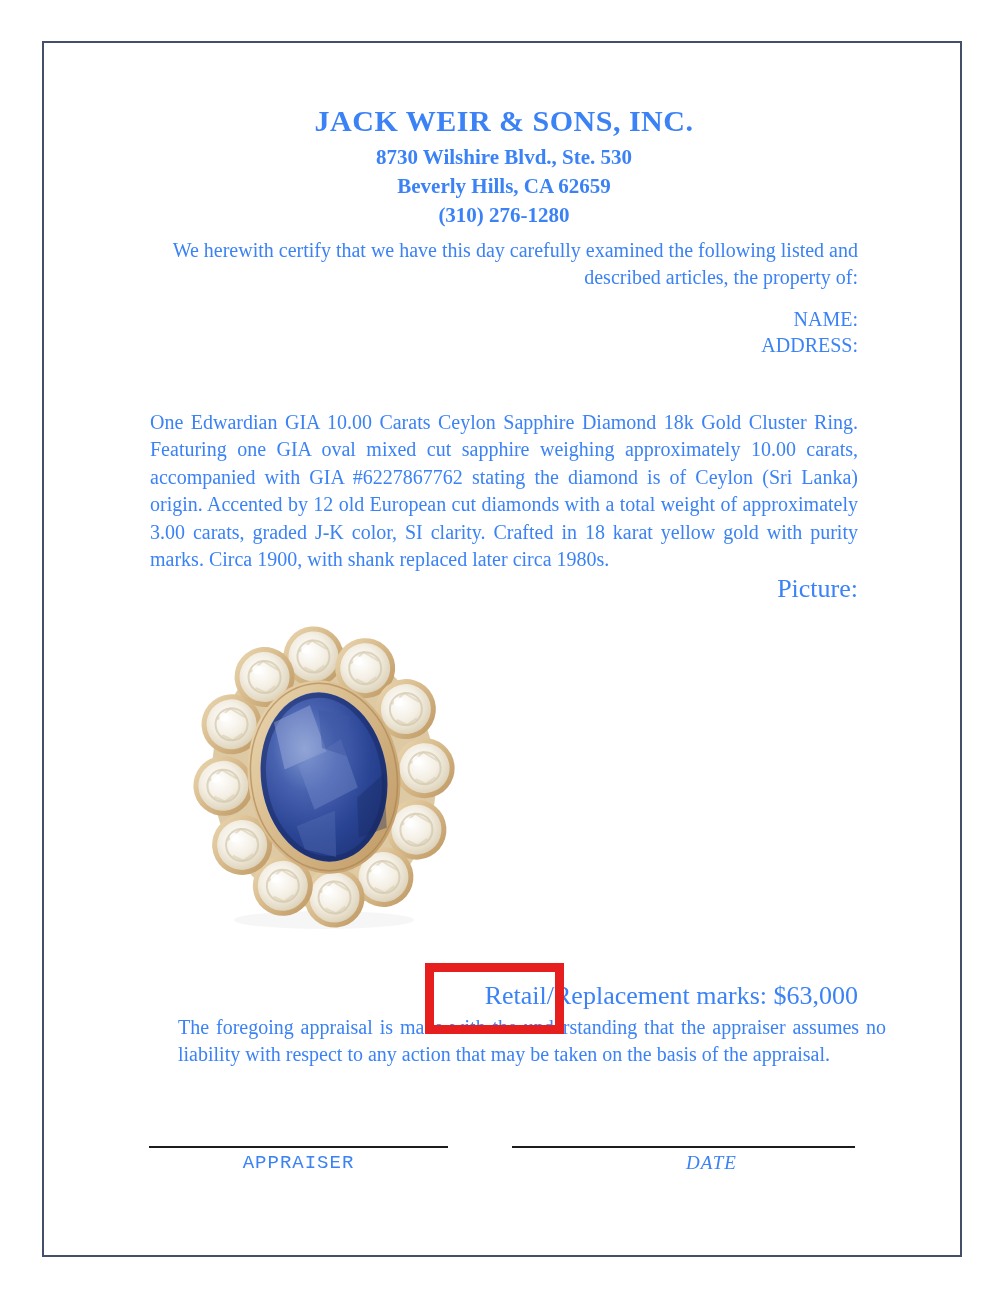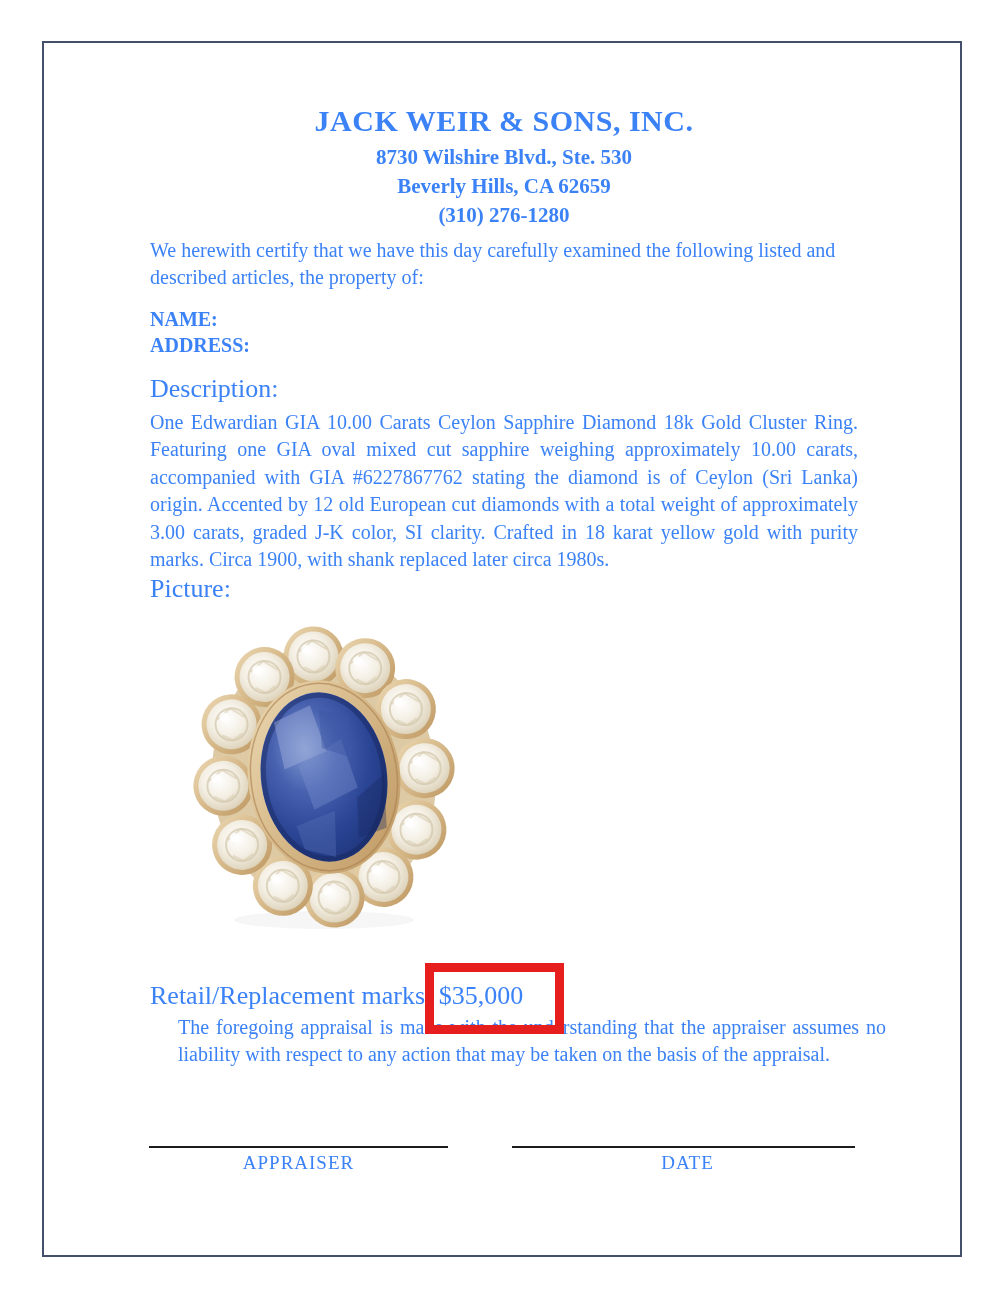--- a/index.html
+++ b/index.html
@@ -11,21 +11,21 @@
     font-family: "Liberation Serif", "DejaVu Serif", serif;
     color: #3b82f6;
     overflow: hidden;
   }
   .doc-border {
     position: absolute;
     left: 42px; top: 41px;
     width: 916px; height: 1212px;
     border: 2px solid #44506b;
   }
-  .abs { position: absolute; }
+  .abs { position: absolute; text-align: right; }
   .content-col { left: 150px; width: 708px; }
 
   .title {
     top: 104px;
     text-align: center;
     font-size: 30px;
     font-weight: 700;
     letter-spacing: 0.5px;
   }
   .address-block {
@@ -36,21 +36,21 @@
     line-height: 29px;
   }
   .certify {
     top: 237px;
     font-size: 20px;
     line-height: 27px;
   }
   .owner-labels {
     top: 306px;
     font-size: 20px;
-    font-weight: 700;
+    font-weight: 400;
     line-height: 26px;
   }
   .section-heading {
     font-size: 26px;
     line-height: 30px;
   }
   .desc-heading { top: 374px; }
   .desc-body {
     top: 409px;
     font-size: 20px;
@@ -94,22 +94,22 @@
     height: 0;
   }
   .sig-line-left  { left: 149px; width: 299px; }
   .sig-line-right { left: 512px; width: 343px; }
   .sig-label {
     top: 1152px;
     font-size: 19px;
     letter-spacing: 1px;
     text-align: center;
   }
-  .sig-label-left  { left: 149px; width: 299px; }
-  .sig-label-right { left: 516px; width: 343px; }
+  .sig-label-left  { left: 149px; width: 299px; font-family: Liberation Mono, monospace; }
+  .sig-label-right { left: 540px; width: 343px; font-style: italic; }
 </style>
 </head>
 <body>
 
 <div class="page">
 
   <div class="doc-border"></div>
 
   <div class="abs content-col title">JACK WEIR &amp; SONS, INC.</div>
 
@@ -119,21 +119,20 @@
     <div>(310) 276-1280</div>
   </div>
 
   <div class="abs content-col certify">We herewith certify that we have this day carefully examined the following listed and described articles, the property of:</div>
 
   <div class="abs content-col owner-labels">
     <div>NAME:</div>
     <div>ADDRESS:</div>
   </div>
 
-  <div class="abs content-col section-heading desc-heading">Description:</div>
 
   <div class="abs content-col desc-body">One Edwardian GIA 10.00 Carats Ceylon Sapphire Diamond 18k Gold Cluster Ring. Featuring one GIA oval mixed cut sapphire weighing approximately 10.00 carats, accompanied with GIA #6227867762 stating the diamond is of Ceylon (Sri Lanka) origin. Accented by 12 old European cut diamonds with a total weight of approximately 3.00 carats, graded J-K color, SI clarity. Crafted in 18 karat yellow gold with purity marks. Circa 1900, with shank replaced later circa 1980s.</div>
 
   <div class="abs content-col section-heading pic-heading">Picture:</div>
 
   <div class="abs ring-wrap">
     <svg width="292" height="312" viewBox="0 0 292 312" xmlns="http://www.w3.org/2000/svg">
       <defs>
         <radialGradient id="sapph" cx="38%" cy="32%" r="85%">
           <stop offset="0%" stop-color="#8099cf"></stop>
@@ -189,21 +188,21 @@
           <polygon points="112,202 152,192 147,238 117,226" fill="#5a70b5" opacity="0.38"></polygon>
           <polygon points="176,182 206,162 201,216 172,222" fill="#16275e" opacity="0.35"></polygon>
           <polygon points="150,90 180,100 172,140 148,128" fill="#3d57a5" opacity="0.45"></polygon>
         </g>
       </g>
     </svg>
   </div>
 
   <div class="abs content-col retail-line">
     <span>Retail/Replacement marks:</span>
-    <span>$35,000</span>
+    <span>$63,000</span>
   </div>
 
   <div class="abs content-col disclaimer">The foregoing appraisal is made with the understanding that the appraiser assumes no liability with respect to any action that may be taken on the basis of the appraisal.</div>
 
   <div class="abs red-box"></div>
 
   <div class="abs sig-line sig-line-left"></div>
   <div class="abs sig-line sig-line-right"></div>
   <div class="abs sig-label sig-label-left">APPRAISER</div>
   <div class="abs sig-label sig-label-right">DATE</div>

